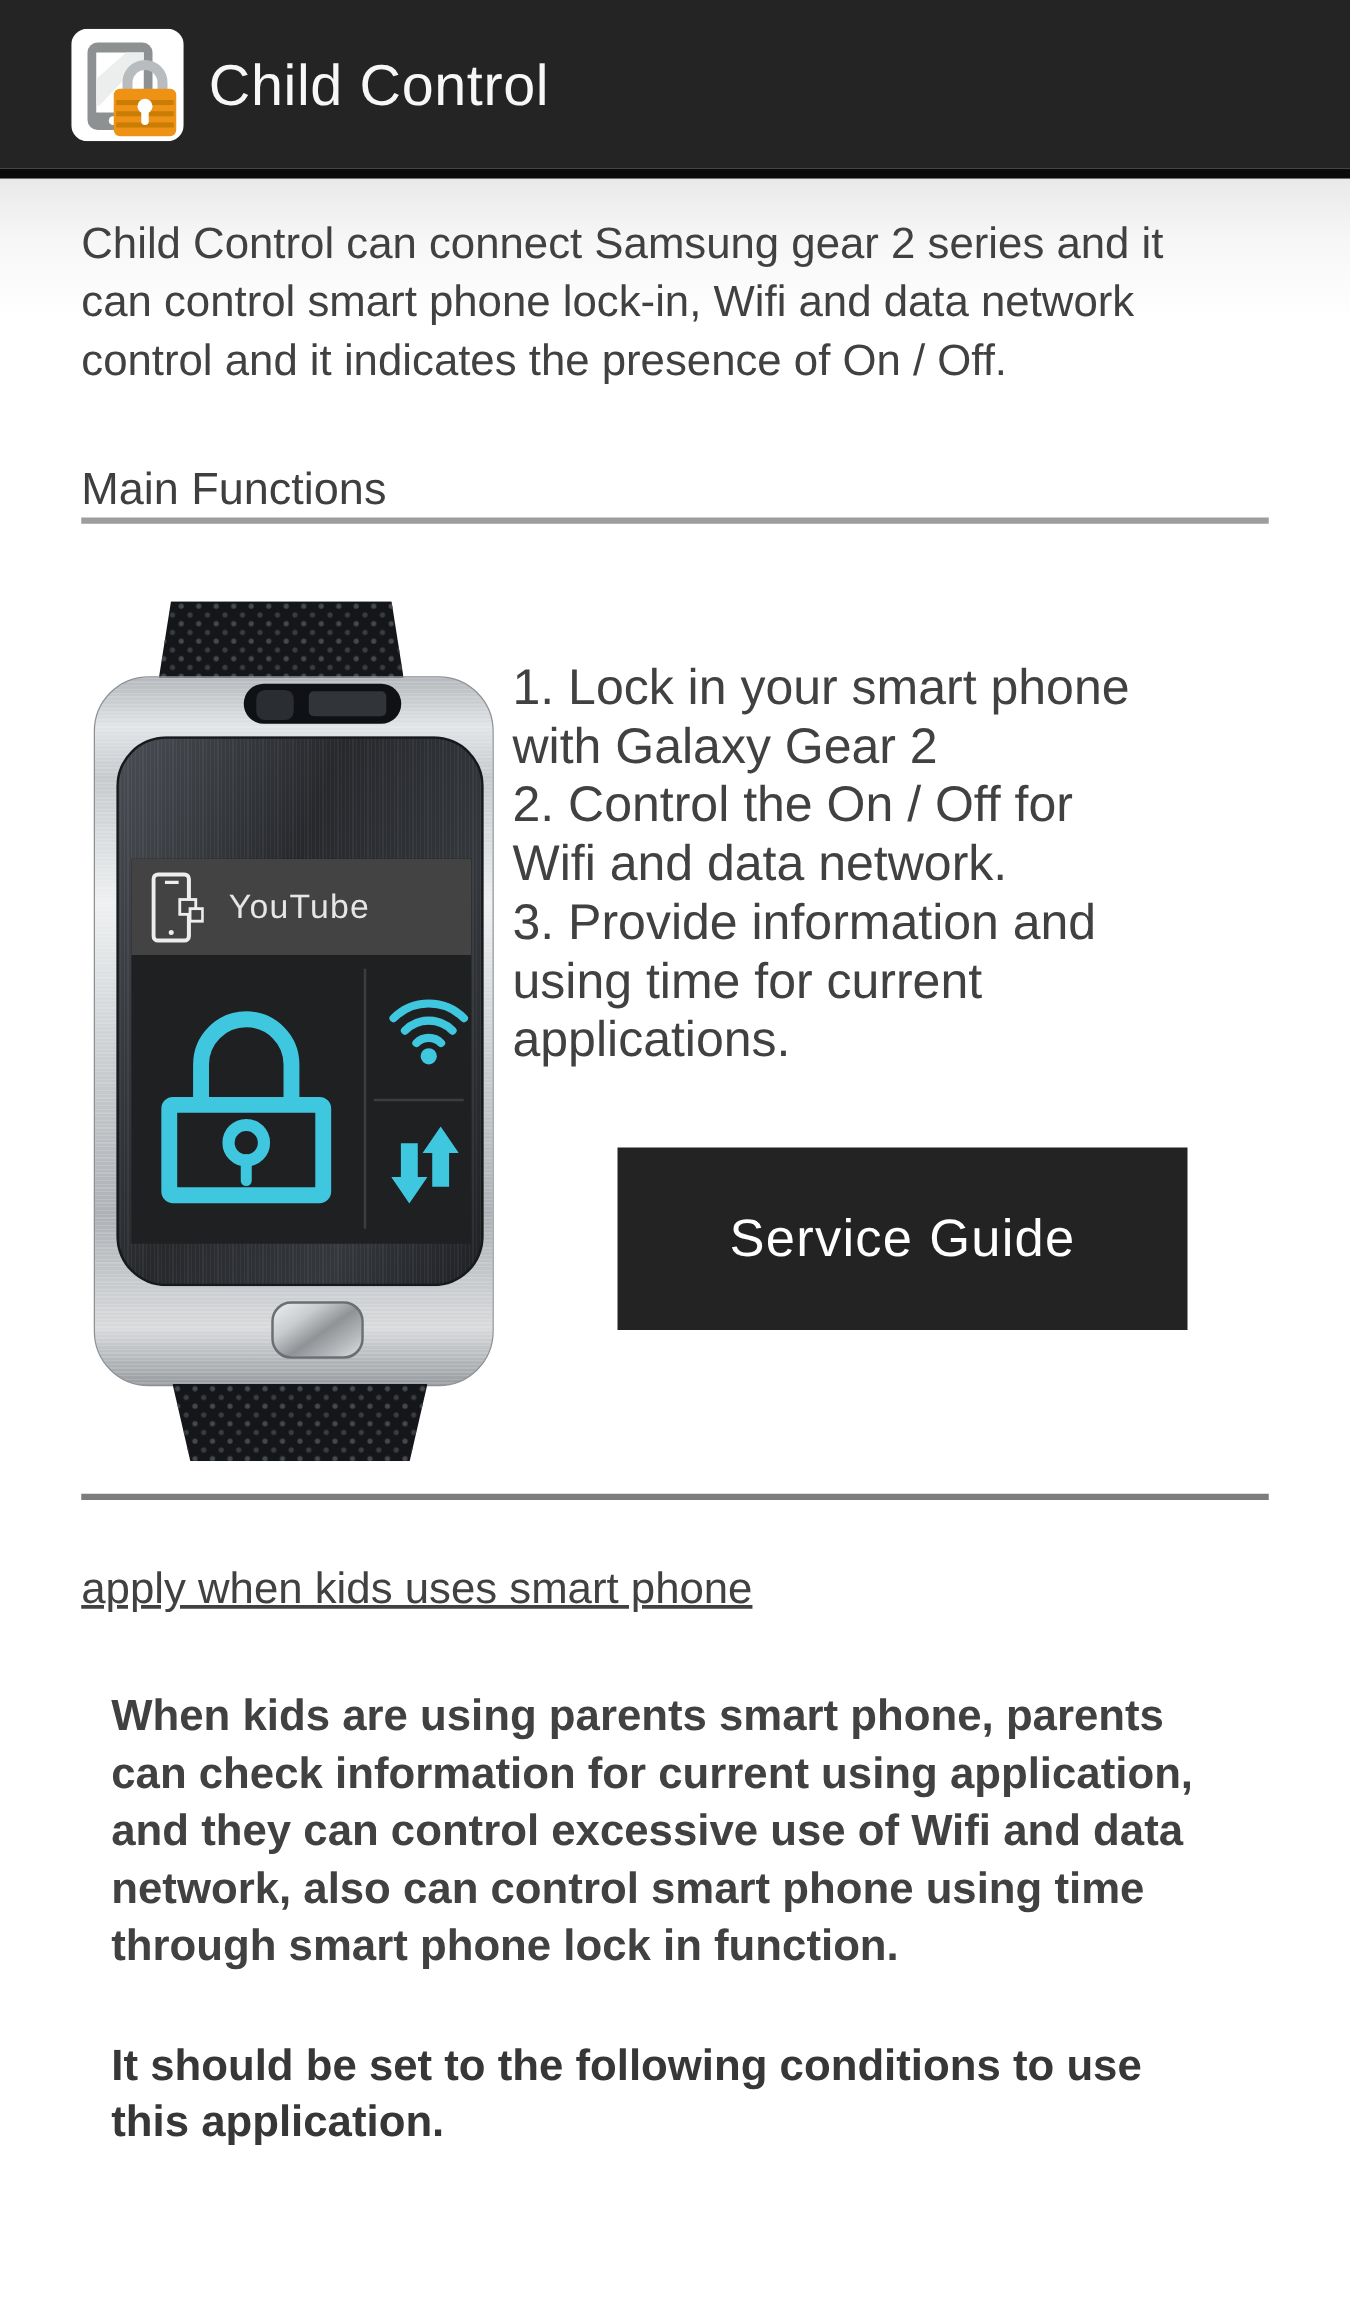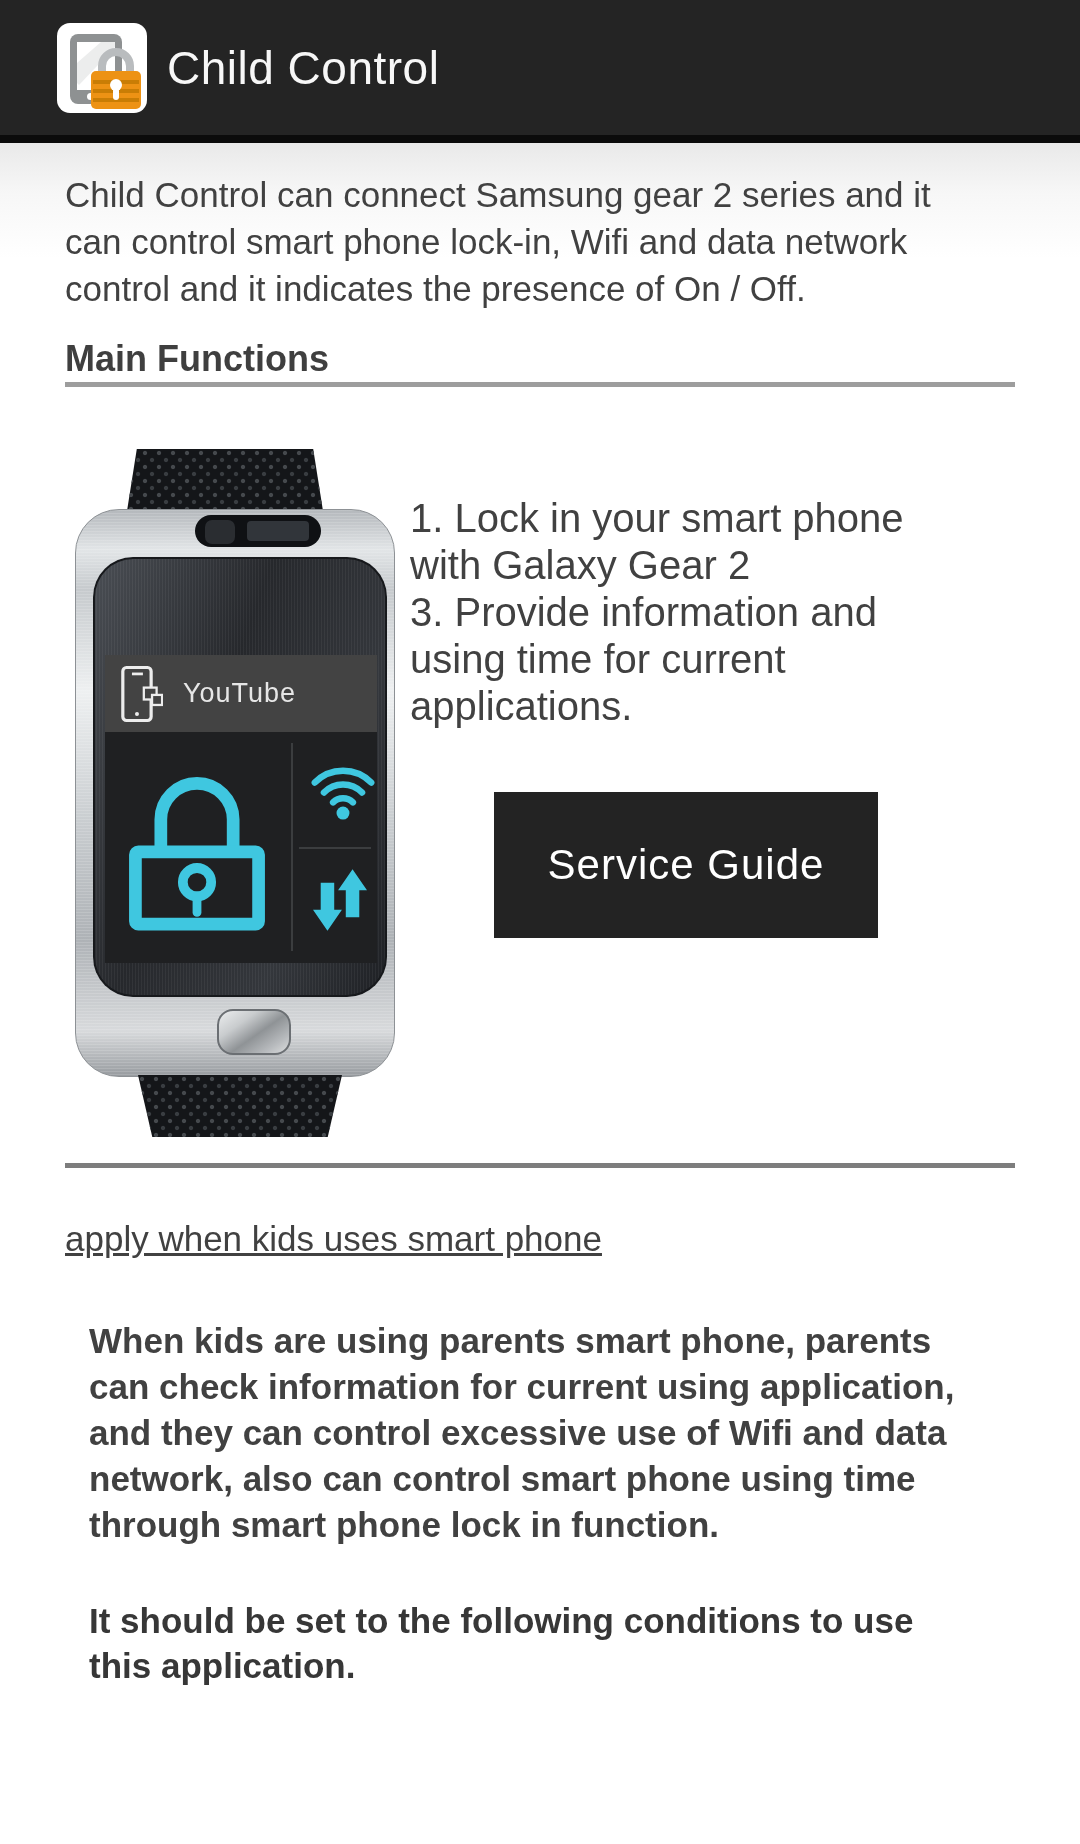--- a/index.html
+++ b/index.html
@@ -21,30 +21,30 @@
   
   .content{
     padding:0 65px;box-sizing:border-box;
     background:linear-gradient(180deg,#e9e9e9 0,#f7f7f7 50px,#ffffff 115px);
   }
   .intro{
     margin:0;padding-top:28px;max-width:930px;
     font-size:35px;line-height:47px;
   }
   .section-heading{
-    margin:24px 0 0;font-size:36px;font-weight:700;line-height:46px;color:#3f3f3f;
+    margin:56px 0 0;font-size:36px;font-weight:400;line-height:46px;color:#3f3f3f;
   }
   .rule{border:none;margin:0;height:5px;background:#9d9d9d;}
   .rule2{background:#7d7d7d;margin-top:24px;}
   
   .functions-row{display:flex;}
   .fn-col{padding:108px 0 0 15px;flex:1;}
   .fn-list{max-width:515px;font-size:40px;line-height:47px;}
   .service-btn{
-    margin:62px 0 0 84px;width:384px;height:146px;
+    margin:62px 0 0 84px;width:456px;height:146px;
     background:var(--button-bg,#232323);
     display:flex;align-items:center;justify-content:center;cursor:pointer;
   }
   .service-btn span{color:#ffffff;font-size:42px;letter-spacing:1px;}
   
   .watch{position:relative;width:330px;height:690px;margin-top:62px;flex:none;}
   .mesh{
     background-color:#141619;
     background-image:
       radial-gradient(circle at 4px 4px,#45494d 1.6px,transparent 2.6px),
@@ -188,20 +188,21 @@
             <polygon points="15,64 0,42 8,42 8,14 22,14 22,42 30,42" fill="currentColor"></polygon>
           </svg>
         </div>
         <div class="home-btn"></div>
         <div class="strap-bottom mesh"></div>
       </div>
 
       <div class="fn-col">
         <div class="fn-list">
           <div>1. Lock in your smart phone with Galaxy Gear 2</div>
+          <div>2. Control the On / Off for Wifi and data network.</div>
           <div>3. Provide information and using time for current applications.</div>
         </div>
         <div class="service-btn">
           <span>Service Guide</span>
         </div>
       </div>
     </div>
 
     <hr class="rule rule2">
 

